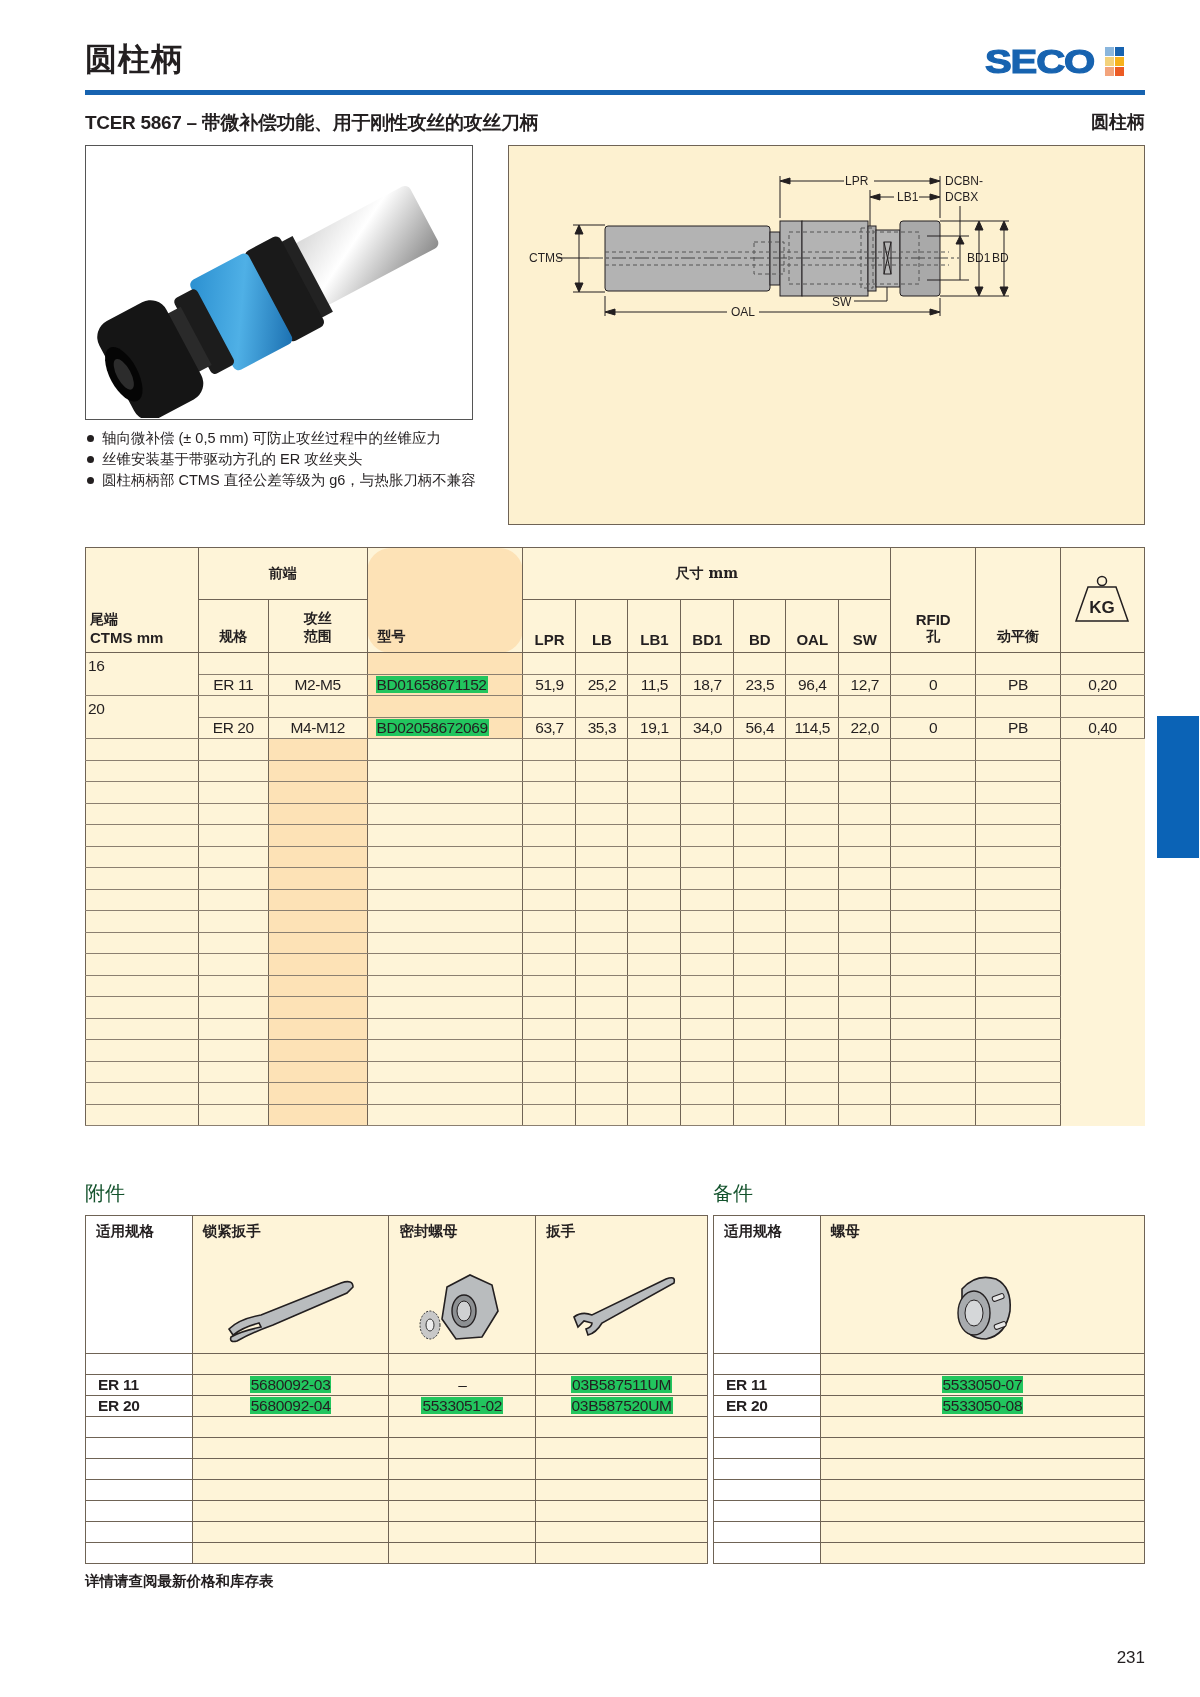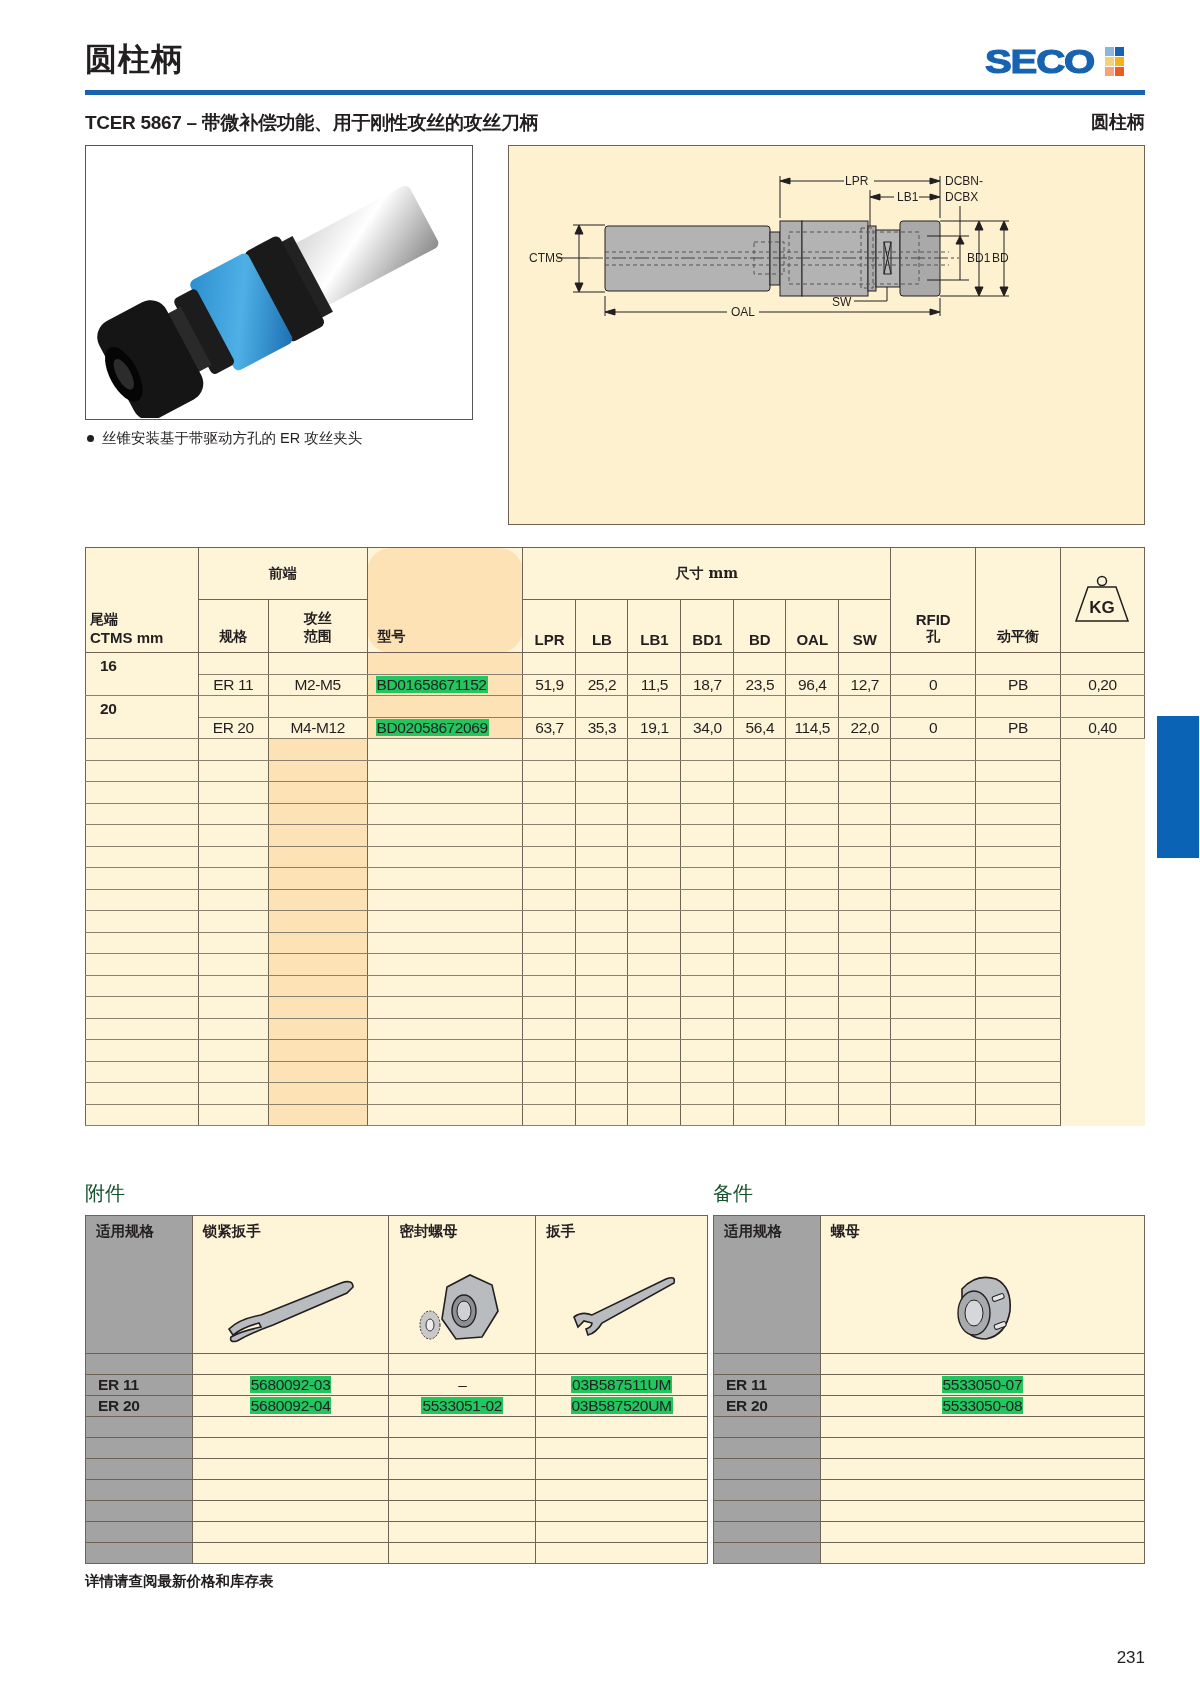--- a/index.html
+++ b/index.html
@@ -24,30 +24,30 @@
   .drawing-box { position: absolute; left: 508px; top: 145px; width: 637px; height: 380px; background: #fdf1d0; border: 1.5px solid #6f6355; }
 
   table { border-collapse: collapse; }
   .main-table { position: absolute; left: 85px; top: 547px; width: 1060px; background: #fef4d8; font-size: 15px; }
   .main-table td, .main-table th { border: 1.5px solid #6f6355; }
   .main-table th { font-weight: bold; vertical-align: bottom; padding: 4px 6px; text-align: center; }
   .main-table .cjk { font-family: "DejaVu Serif", serif; font-size: 14px; border-radius: 24px; }
   .main-table .col-model { background: #fde2b6; }
   .main-table td { height: 21.5px; text-align: center; padding: 0 4px; font-size: 15.5px; letter-spacing: -0.4px; }
   .main-table tr.thin td { border-top: 1.5px solid #8b7f70; border-bottom: 1.5px solid #8b7f70; }
-  .main-table td.first { border-top: none; border-bottom: none; text-align: left; vertical-align: top; font-weight: bold; padding: 4px 14px; font-size: 15.5px; }
+  .main-table td.first { border-top: none; border-bottom: none; text-align: left; vertical-align: top; font-weight: normal; padding: 4px 2px; font-size: 15.5px; }
   .main-table td.first.group { border-top: 1.5px solid #6f6355; }
   .hl { background: #22c55e; padding: 0 1px; }
   .weight-icon { display: inline-block; position: relative; width: 56px; height: 48px; }
 
   .sec-label { position: absolute; font-family: "DejaVu Serif", serif; font-size: 20px; color: #14532d; }
   .acc-table { position: absolute; top: 1215px; background: #fef4d8; font-size: 15px; }
   .acc-table td, .acc-table th { border: 1.5px solid #6f6355; }
   .acc-table th { vertical-align: top; text-align: left; padding: 6px 10px; font-family: "DejaVu Serif", serif; font-size: 14.5px; font-weight: bold; height: 138px; position: relative; }
-  .acc-table .col-size { background: #a3a3a3; }
+  .acc-table .col-size { background: #ffffff; }
   .acc-table td { height: 21px; text-align: center; font-size: 15.5px; letter-spacing: -0.3px; }
   .acc-table td.size { text-align: left; padding-left: 12px; font-weight: bold; }
   .acc-table tr.nb td { border-top: none; border-bottom: none; }
   .acc-table .illus { position: absolute; left: 0; right: 0; bottom: 6px; display: flex; justify-content: center; }
 
   .footnote { position: absolute; left: 85px; top: 1572px; font-family: "DejaVu Serif", serif; font-weight: bold; font-size: 14.5px; }
   .page-number { position: absolute; right: 55px; top: 1648px; font-size: 17px; color: #231f20; }
   .side-tab { position: absolute; left: 1157px; top: 716px; width: 42px; height: 142px; background: #0b63b6; }
 </style>
 </head>
@@ -94,21 +94,29 @@
       <rect x="12" y="88" width="76" height="110" rx="18" fill="#151515"></rect>
       <ellipse cx="20" cy="143" rx="14" ry="30" fill="#050505"></ellipse>
       <ellipse cx="20" cy="143" rx="7" ry="17" fill="#2c2c2c"></ellipse>
     </g>
   </svg>
 </div>
 
 <ul class="features">
   <li>
       <span class="dot"></span>
+      <span>轴向微补偿 (± 0,5 mm) 可防止攻丝过程中的丝锥应力</span>
+    </li>
+  <li>
+      <span class="dot"></span>
       <span>丝锥安装基于带驱动方孔的 ER 攻丝夹头</span>
+    </li>
+  <li>
+      <span class="dot"></span>
+      <span>圆柱柄柄部 CTMS 直径公差等级为 g6，与热胀刀柄不兼容</span>
     </li>
 </ul>
 
 <div class="drawing-box">
   <svg width="634" height="377" viewBox="0 0 634 377" font-family="Liberation Sans, sans-serif" font-size="12" fill="#231f20">
     <g stroke="#231f20" fill="none" stroke-width="1">
 
       <rect x="96" y="80" width="165" height="65" rx="3" fill="#b3b3b3"></rect>
       <rect x="261" y="86" width="10" height="53" fill="#a8a8a8"></rect>
 

